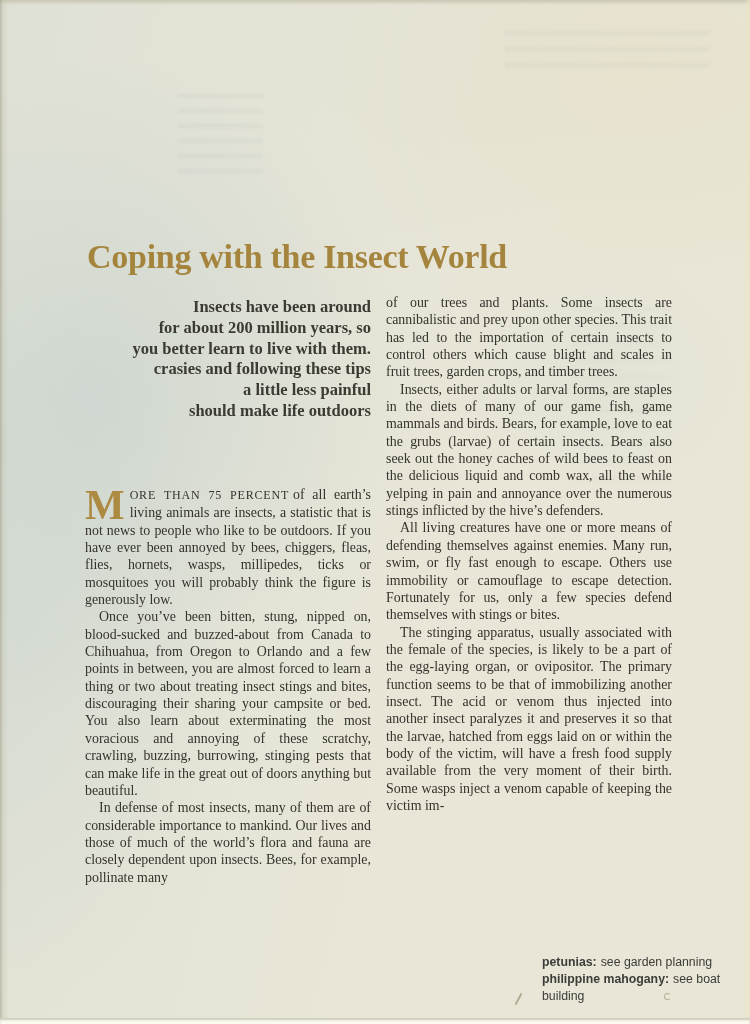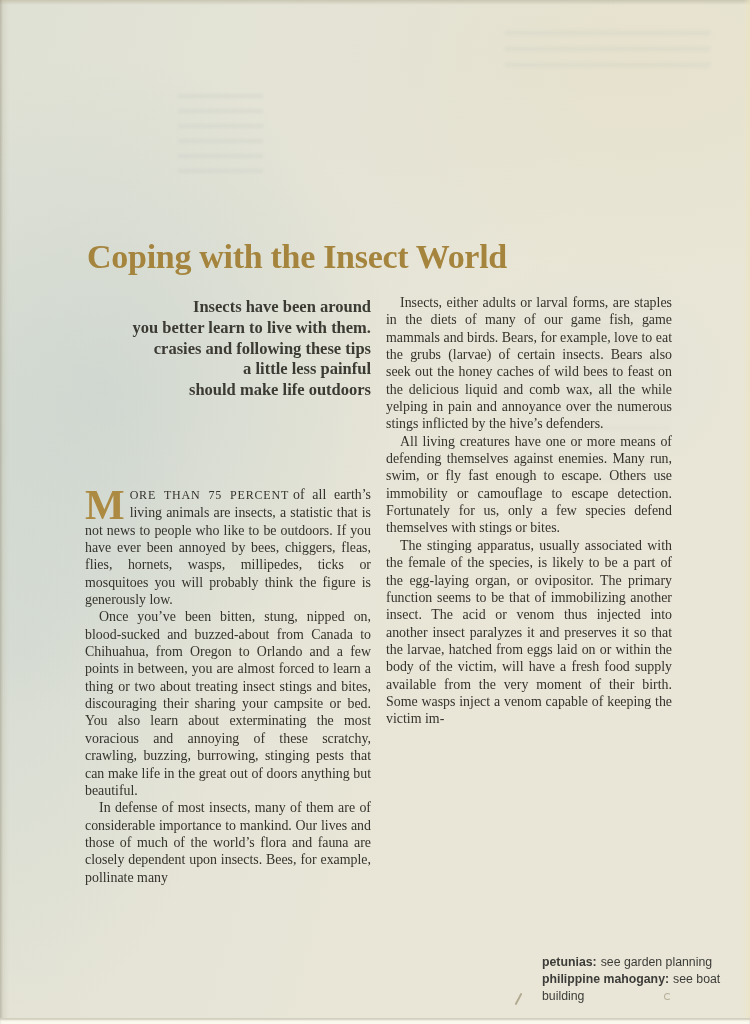--- a/index.html
+++ b/index.html
@@ -103,33 +103,35 @@
   <div class="ghost ghost-b"></div>
   <div class="ghost ghost-c"></div>
   <div class="page-top-edge"></div>
   <div class="page-left-edge"></div>
   <div class="page-right-edge"></div>
 
   <h1 class="title">Coping with the Insect World</h1>
 
   <div class="intro">
     <div class="intro-line">Insects have been around</div>
+    <div class="intro-line">for about 200 million years, so</div>
     <div class="intro-line">you better learn to live with them.</div>
     <div class="intro-line">crasies and following these tips</div>
     <div class="intro-line">a little less painful</div>
     <div class="intro-line">should make life outdoors</div>
   </div>
 
   <div class="col col-left">
     <p class="lead"><span class="dropcap">M</span><span class="smallcaps">ORE THAN 75 PERCENT</span><span>of all earth’s living animals are insects, a statistic that is not news to people who like to be outdoors. If you have ever been annoyed by bees, chiggers, fleas, flies, hornets, wasps, millipedes, ticks or mosquitoes you will probably think the figure is generously low.</span></p>
     <p class="body-para indent">Once you’ve been bitten, stung, nipped on, blood-sucked and buzzed-about from Canada to Chihuahua, from Oregon to Orlando and a few points in between, you are almost forced to learn a thing or two about treating insect stings and bites, discouraging their sharing your campsite or bed. You also learn about exterminating the most voracious and annoying of these scratchy, crawling, buzzing, burrowing, stinging pests that can make life in the great out of doors anything but beautiful.</p>
     <p class="body-para indent">In defense of most insects, many of them are of considerable importance to mankind. Our lives and those of much of the world’s flora and fauna are closely dependent upon insects. Bees, for example, pollinate many</p>
   </div>
 
   <div class="col col-right">
+    <p class="body-para">of our trees and plants. Some insects are cannibalistic and prey upon other species. This trait has led to the importation of certain insects to control others which cause blight and scales in fruit trees, garden crops, and timber trees.</p>
     <p class="body-para indent">Insects, either adults or larval forms, are staples in the diets of many of our game fish, game mammals and birds. Bears, for example, love to eat the grubs (larvae) of certain insects. Bears also seek out the honey caches of wild bees to feast on the delicious liquid and comb wax, all the while yelping in pain and annoyance over the numerous stings inflicted by the hive’s defenders.</p>
     <p class="body-para indent">All living creatures have one or more means of defending themselves against enemies. Many run, swim, or fly fast enough to escape. Others use immobility or camouflage to escape detection. Fortunately for us, only a few species defend themselves with stings or bites.</p>
     <p class="body-para indent">The stinging apparatus, usually associated with the female of the species, is likely to be a part of the egg-laying organ, or ovipositor. The primary function seems to be that of immobilizing another insect. The acid or venom thus injected into another insect paralyzes it and preserves it so that the larvae, hatched from eggs laid on or within the body of the victim, will have a fresh food supply available from the very moment of their birth. Some wasps inject a venom capable of keeping the victim im-</p>
   </div>
 
   <div class="index-footer">
     <div class="index-line">
       <span class="term">petunias:</span><span class="def">see garden planning</span>
     </div>
     <div class="index-line">

